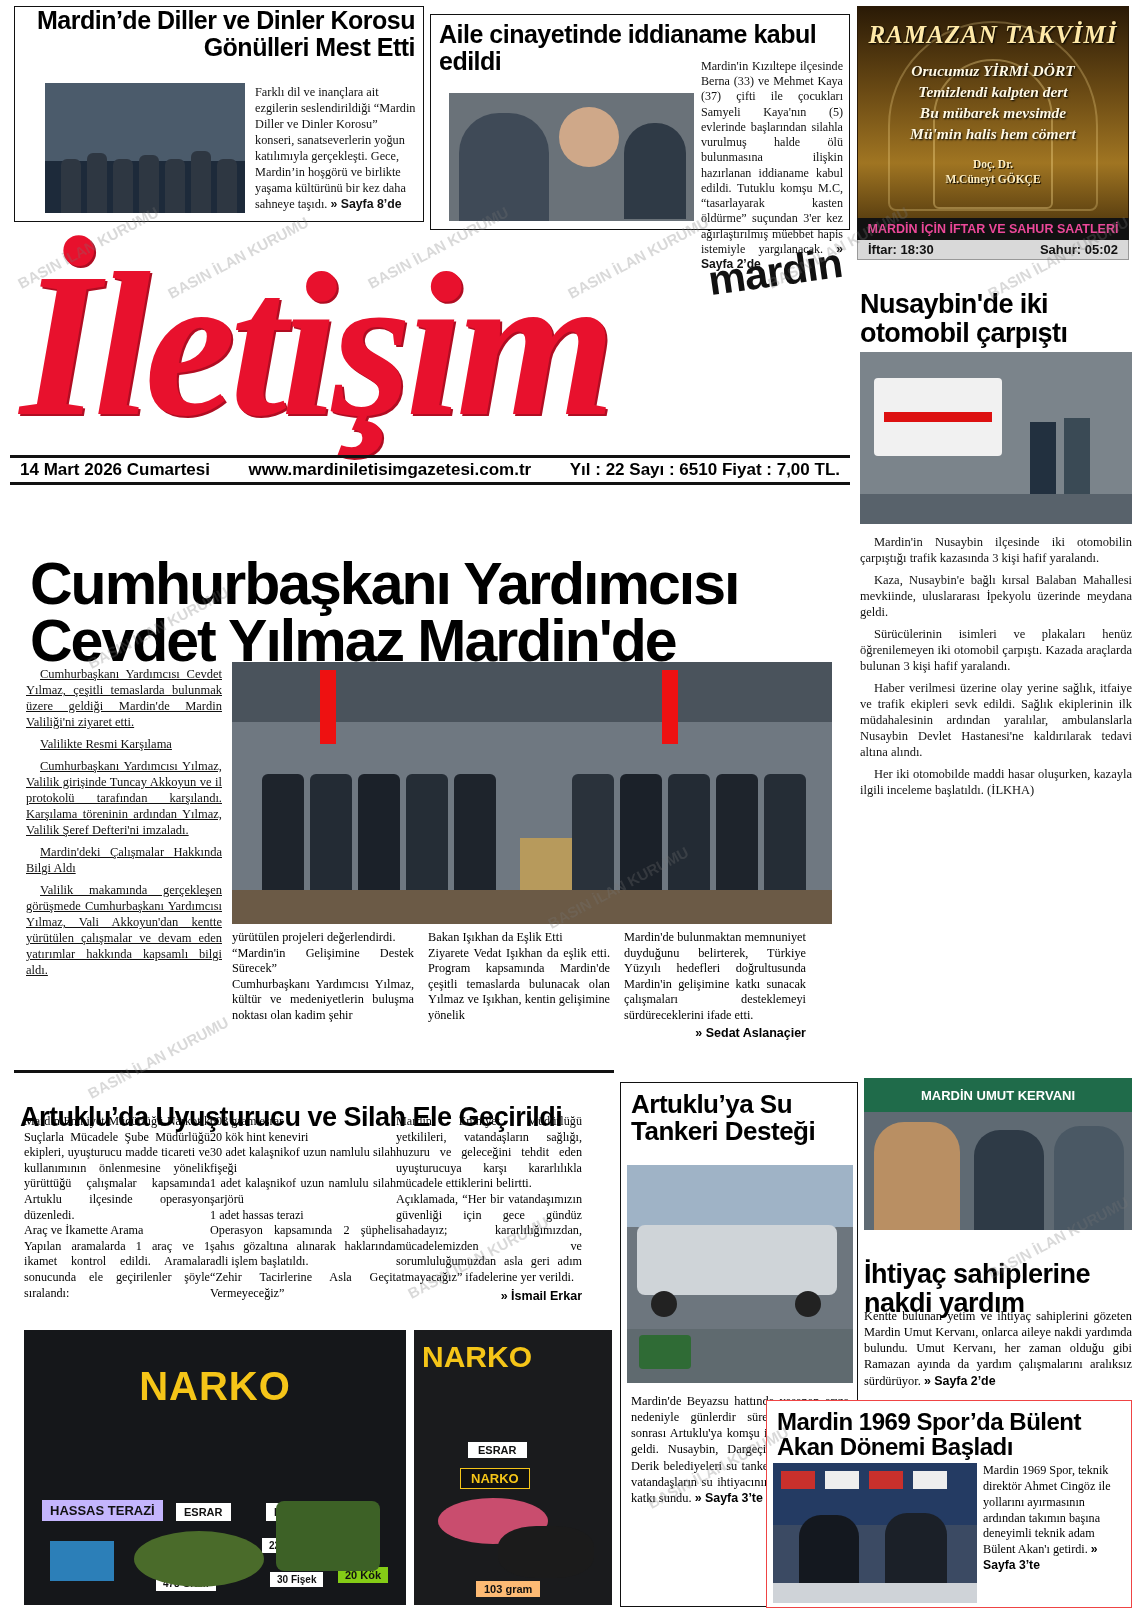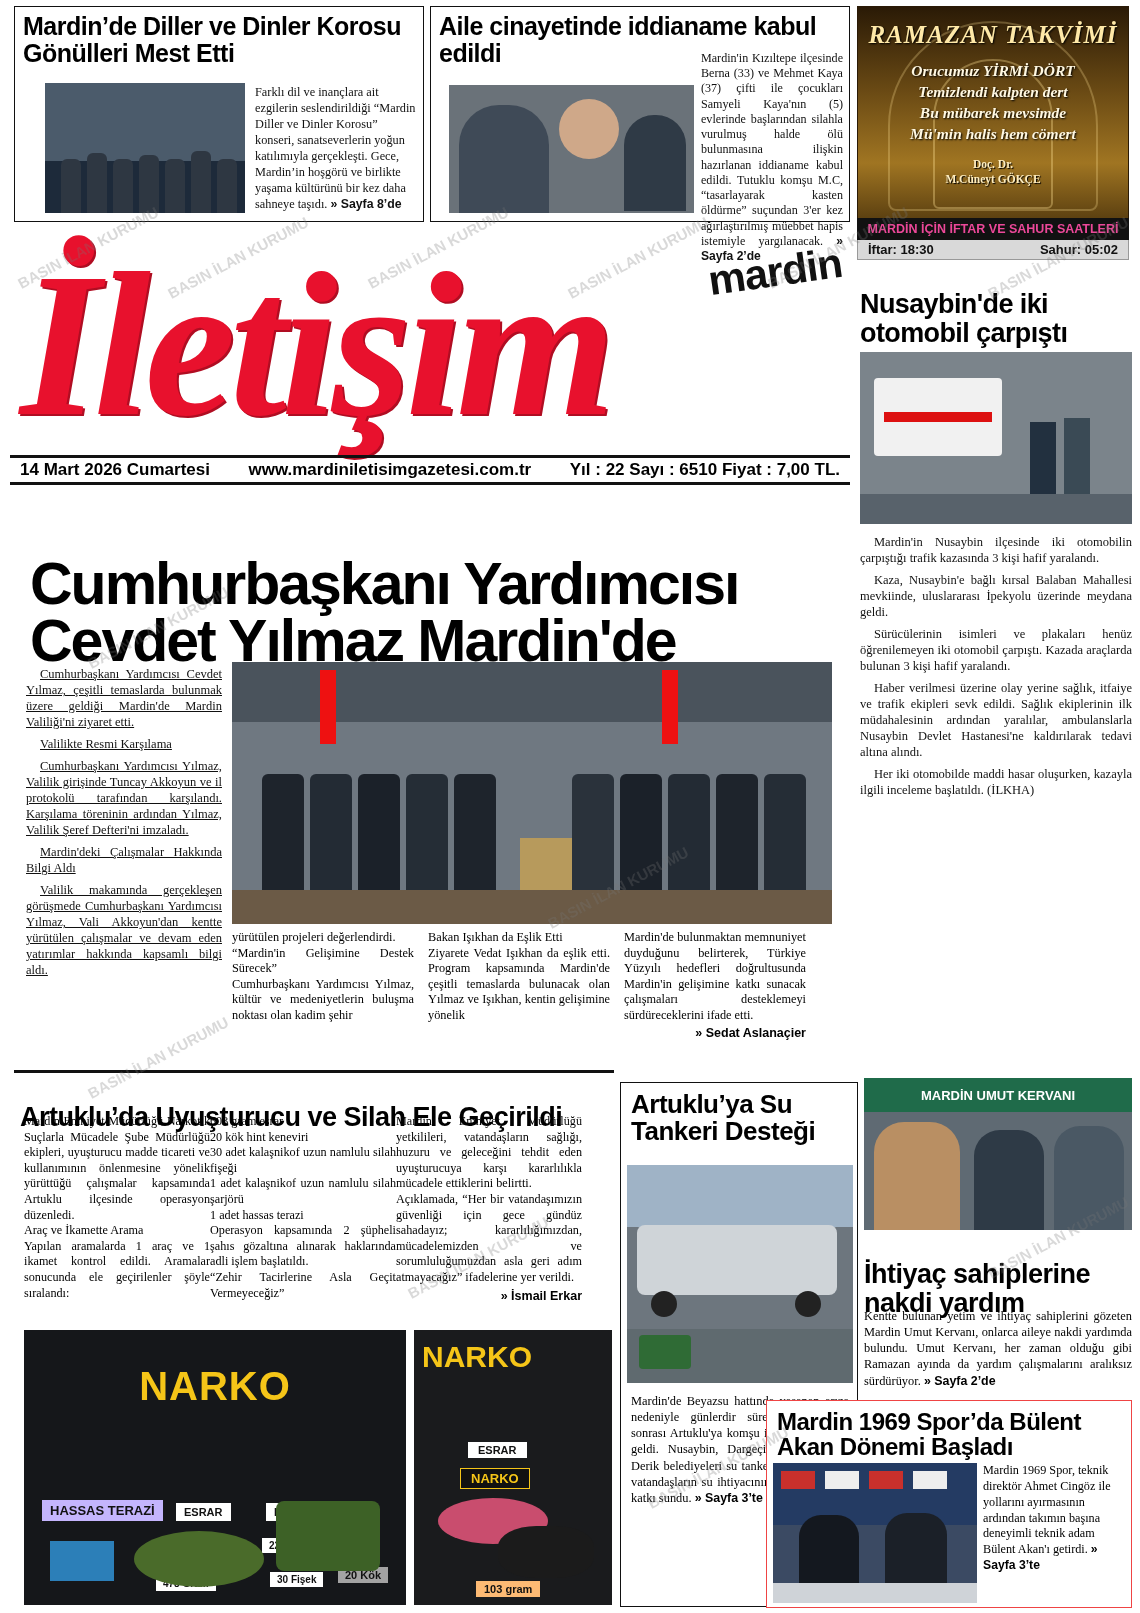--- a/index.html
+++ b/index.html
@@ -17,25 +17,25 @@
   .hl { font-family:"Liberation Sans", sans-serif; font-weight:bold; }
   .body-text { font-size:12.5px; line-height:1.28; text-align:justify; color:#111; }
   .photo { background:#8d959c; position:relative; overflow:hidden; }
   .cap-ref { font-weight:bold; }
   .rule { background:#000; }
 
   
   .top-strip { position:absolute; left:0; top:0; width:1140px; height:228px; }
 
   .box-a { position:absolute; left:14px; top:6px; width:410px; height:216px; border:1px solid #111; background:#fff; }
-  .box-a h2 { margin:6px 8px 4px; font-size:25px; line-height:1.06; text-align:left; letter-spacing:-0.5px; }
+  .box-a h2 { margin:0 8px 4px; font-size:25px; line-height:1.06; text-align:right; letter-spacing:-0.5px; }
   .box-a .ph { position:absolute; left:30px; top:76px; width:200px; height:130px; background:#4b5b6b; }
   .box-a .txt { position:absolute; left:240px; top:78px; width:162px; font-size:12.3px; line-height:1.3; color:#111; }
 
-  .box-b { position:absolute; left:430px; top:6px; width:420px; height:216px; border:1px solid #111; background:#fff; }
+  .box-b { position:absolute; left:430px; top:14px; width:420px; height:216px; border:1px solid #111; background:#fff; }
   .box-b h2 { margin:6px 8px 2px; font-size:25px; line-height:1.06; letter-spacing:-0.5px; }
   .box-b .ph { position:absolute; left:18px; top:78px; width:245px; height:128px; background:#6a7279; }
   .box-b .txt { position:absolute; left:270px; top:44px; width:142px; font-size:12.1px; line-height:1.26; color:#111; text-align:justify; }
 
   
   .ramazan { position:absolute; left:857px; top:6px; width:272px; height:242px;
     background:linear-gradient(180deg,#2a1a06 0%, #6a4a14 35%, #a07522 65%, #3a2608 100%);
     border:1px solid #2a1a06; color:#fff; text-align:center; overflow:hidden; }
   .ramazan .dome { position:absolute; left:50%; top:14px; transform:translateX(-50%); width:210px; height:190px;
     border:2px solid rgba(255,225,150,.5); border-radius:105px 105px 8px 8px; opacity:.55; }
@@ -260,21 +260,21 @@
   </div>
 
   <div class="narko1 photo">
     <div style="position:absolute;left:50%;top:34px;transform:translateX(-50%);color:#f5c518;font-family:'Liberation Sans',sans-serif;font-weight:bold;font-size:40px;letter-spacing:1px;">NARKO</div>
     <div style="position:absolute;left:18px;bottom:84px;background:#c4b5fd;color:#111;font-family:'Liberation Sans',sans-serif;font-weight:bold;font-size:13px;padding:3px 8px;">HASSAS TERAZİ</div>
     <div style="position:absolute;left:152px;bottom:84px;background:#fff;color:#111;font-family:'Liberation Sans',sans-serif;font-weight:bold;font-size:11px;padding:3px 8px;">ESRAR</div>
     <div style="position:absolute;left:242px;bottom:84px;background:#fff;color:#111;font-family:'Liberation Sans',sans-serif;font-weight:bold;font-size:11px;padding:3px 8px;">KENEVİR BİTKİSİ</div>
     <div style="position:absolute;left:132px;bottom:14px;background:#fff;color:#111;font-family:'Liberation Sans',sans-serif;font-weight:bold;font-size:10px;padding:2px 7px;">478 Gram</div>
     <div style="position:absolute;left:238px;bottom:52px;background:#fff;color:#111;font-family:'Liberation Sans',sans-serif;font-weight:bold;font-size:10px;padding:2px 7px;">22 Gram</div>
     <div style="position:absolute;left:246px;bottom:18px;background:#fff;color:#111;font-family:'Liberation Sans',sans-serif;font-weight:bold;font-size:10px;padding:2px 7px;">30 Fişek</div>
-    <div style="position:absolute;right:18px;bottom:22px;background:#a3a3a3;color:#111;font-family:'Liberation Sans',sans-serif;font-weight:bold;font-size:11px;padding:2px 7px;">20 Kök</div>
+    <div style="position:absolute;right:18px;bottom:22px;background:#84cc16;color:#111;font-family:'Liberation Sans',sans-serif;font-weight:bold;font-size:11px;padding:2px 7px;">20 Kök</div>
     <div style="position:absolute;left:26px;bottom:24px;width:64px;height:40px;background:#2c7fb8;"></div>
     <div style="position:absolute;left:110px;bottom:18px;width:130px;height:56px;background:#4a6b2a;border-radius:50%;"></div>
     <div style="position:absolute;left:252px;bottom:34px;width:104px;height:70px;background:#3d6126;border-radius:8px;"></div>
   </div>
 
   <div class="narko2 photo">
     <div style="position:absolute;left:8px;top:10px;color:#f5c518;font-family:'Liberation Sans',sans-serif;font-weight:bold;font-size:30px;">NARKO</div>
     <div style="position:absolute;left:54px;top:112px;background:#fff;color:#111;font-family:'Liberation Sans',sans-serif;font-weight:bold;font-size:11px;padding:2px 10px;">ESRAR</div>
     <div style="position:absolute;left:46px;top:138px;background:#111;color:#f5c518;font-family:'Liberation Sans',sans-serif;font-weight:bold;font-size:13px;padding:2px 10px;border:1px solid #f5c518;">NARKO</div>
     <div style="position:absolute;left:24px;top:168px;width:110px;height:46px;background:#c94d6e;border-radius:50%;"></div>

